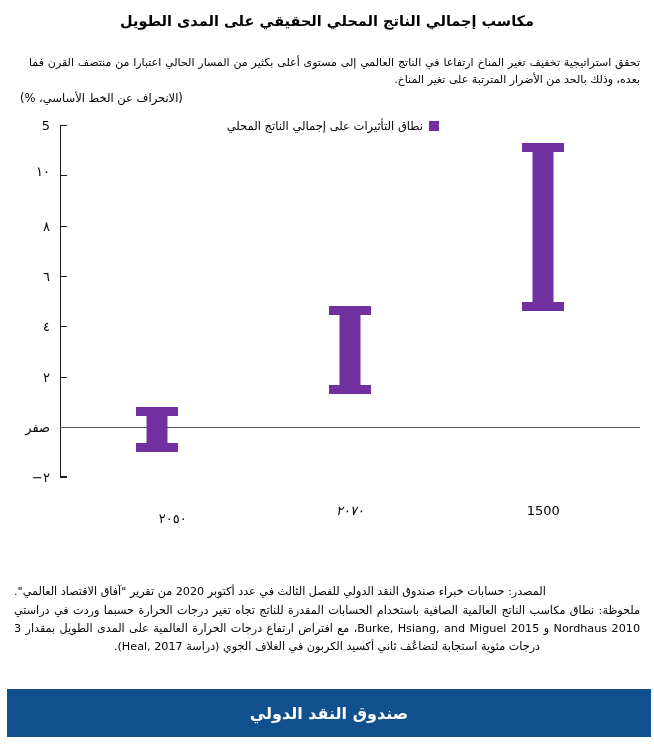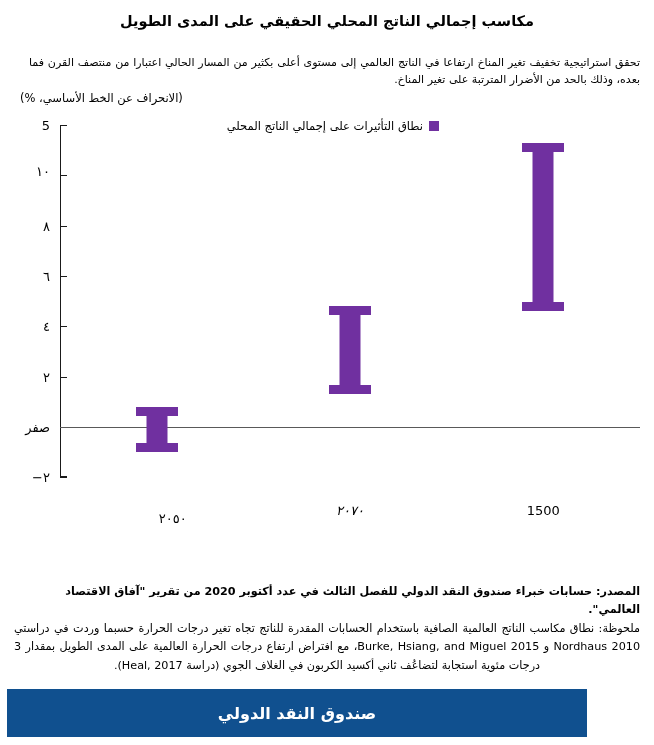--- a/index.html
+++ b/index.html
@@ -162,35 +162,34 @@
     top: 583px;
     left: 0;
     width: 654px;
     padding: 0 14px;
     box-sizing: border-box;
     direction: rtl;
     font-size: 11.2px;
     line-height: 1.62;
   }
   .note-source {
-    text-align: right;
+    text-align: left;
     margin-bottom: 1px;
-    font-weight: bold;
   }
   .note-body {
     text-align: justify;
     text-align-last: center;
   }
 
   
   .footer {
     position: absolute;
     left: 7px;
     bottom: 8px;
-    width: 580px;
+    width: 644px;
     height: 48px;
     background: #10508f;
     display: flex;
     align-items: center;
     justify-content: center;
   }
   .footer-text {
     color: #ffffff;
     font-size: 16px;
     font-weight: bold;

